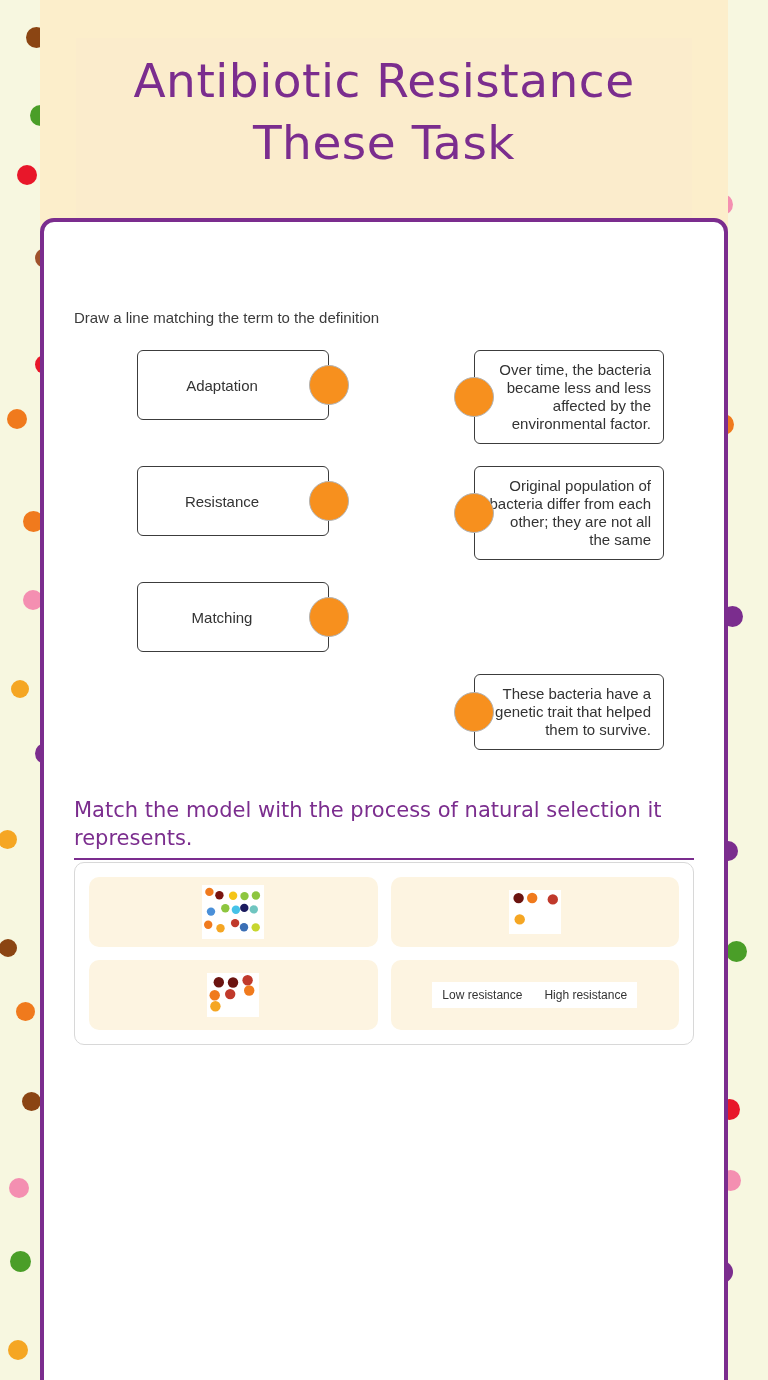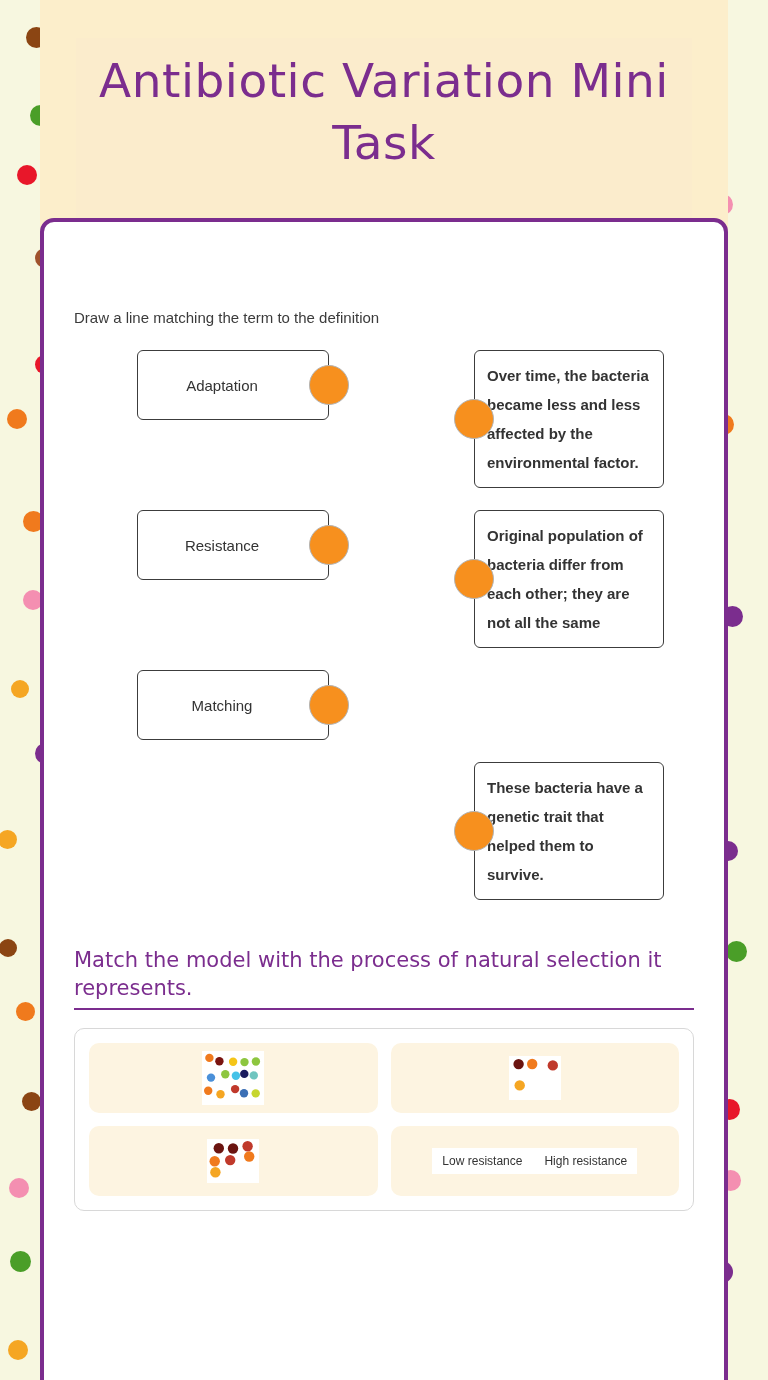--- a/index.html
+++ b/index.html
@@ -133,43 +133,42 @@
     margin-left: auto;
     margin-right: 30px;
     flex: 0 0 auto;
   }
   .def-box {
     border: 1px solid #3c3c3c;
     border-radius: 6px;
     background: #fff;
     padding: 10px 12px 10px 12px;
     font-size: 15px;
-    line-height: 29px;
+    line-height: 18px;
     color: #333;
-    text-align: left;
-    font-weight: bold;
+    text-align: right;
   }
 
   .knob {
     position: absolute;
     width: 40px;
     height: 40px;
     border-radius: 50%;
     background: #f7901e;
     border: 1.5px solid #b3b3b3;
     z-index: 5;
   }
   .knob.right { right: -20px; top: 50%; transform: translateY(-50%); }
   .knob.left  { left: -20px;  top: 50%; transform: translateY(-50%); }
 
   
   .section2 { margin-top: 46px; }
 
   .model-panel {
-    margin-top: 18px;
+    margin-top: 2px;
     border: 1px solid #d8d8d8;
     border-radius: 10px;
     padding: 14px;
     display: grid;
     grid-template-columns: 1fr 1fr;
     gap: 13px;
   }
   .model-card {
     background: #fdf4e1;
     border-radius: 10px;
@@ -349,21 +348,21 @@
     <div class="dot" style="width: 19px; height: 19px; left: 344.434px; top: 1323.53px; background: rgb(240, 122, 29);"></div>
     <div class="dot" style="width: 21px; height: 21px; left: 450.96px; top: 1333.47px; background: rgb(232, 23, 42);"></div>
     <div class="dot" style="width: 20px; height: 20px; left: 524.884px; top: 1335.6px; background: rgb(74, 158, 40);"></div>
     <div class="dot" style="width: 19px; height: 19px; left: 604.877px; top: 1324.85px; background: rgb(244, 143, 177);"></div>
     <div class="dot" style="width: 22px; height: 22px; left: 687.036px; top: 1343.34px; background: rgb(139, 69, 19);"></div>
   </div>
 
 <div class="page-band"></div>
 
 <div class="header-band">
-  <div class="header-title">Antibiotic Variation Mini Task</div>
+  <div class="header-title">Antibiotic Resistance These Task</div>
 </div>
 
 <div class="sheet">
   <div class="sheet-inner">
 
     <div class="instruction">Draw a line matching the term to the definition</div>
 
     <div class="match-list" id="match-list">
         <div class="match-row">
           <div class="term-wrap">

